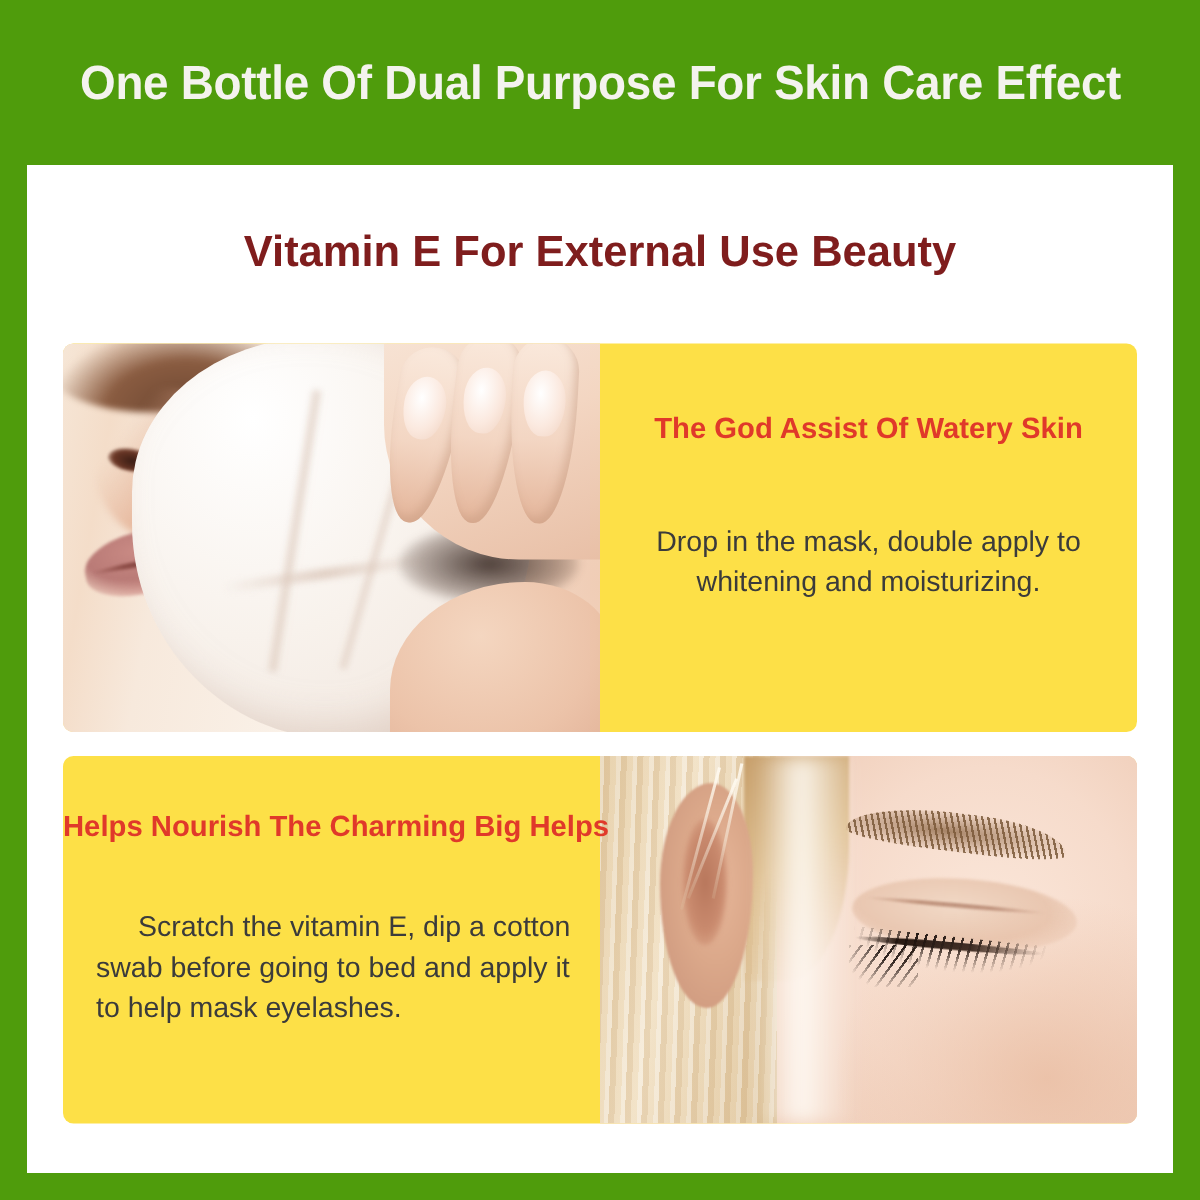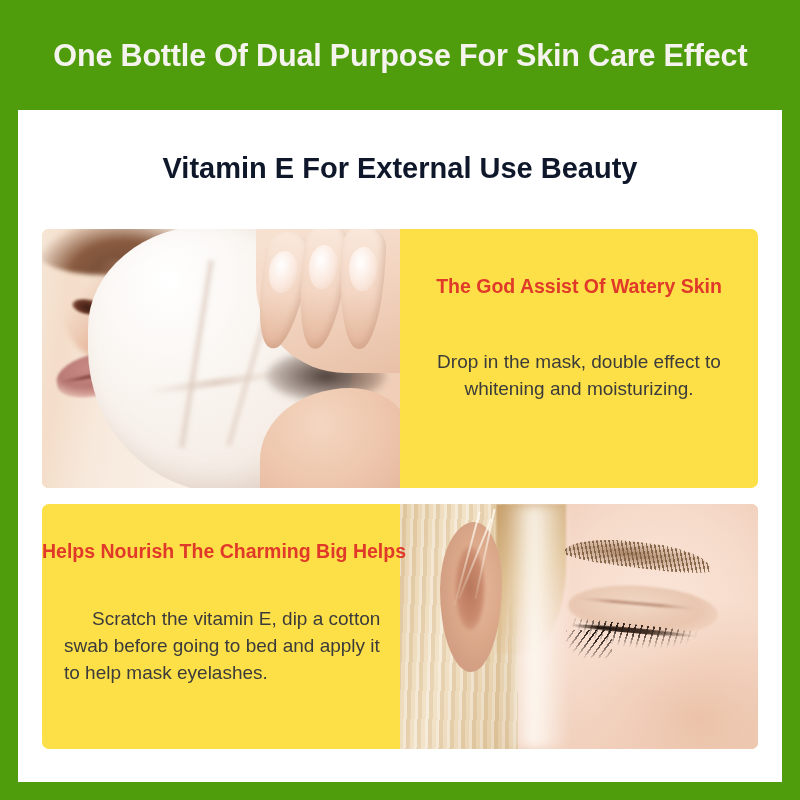--- a/index.html
+++ b/index.html
@@ -56,21 +56,21 @@
     height: 672px;
     background: #ffffff;
   }
 
   .subtitle {
     position: absolute;
     left: 0;
     top: 44px;
     width: 764px;
     text-align: center;
-    color: #0f172a;
+    color: #7f1d1d;
     font-size: 29px;
     font-weight: bold;
     line-height: 1;
     white-space: nowrap;
     font-family: "Liberation Sans", sans-serif;
   }
 
   
   .card {
     position: absolute;
@@ -443,21 +443,21 @@
             <div class="finger f1"></div>
             <div class="finger f2"></div>
             <div class="finger f3"></div>
             <div class="nail n1"></div>
             <div class="nail n2"></div>
             <div class="nail n3"></div>
           </div>
         </div>
         <div class="text-col">
           <div class="card-heading">The God Assist Of Watery Skin</div>
-          <div class="card-body">Drop in the mask, double effect to whitening and moisturizing.</div>
+          <div class="card-body">Drop in the mask, double apply to whitening and moisturizing.</div>
         </div>
       </div>
     </div>
 
     <div class="card card-bottom">
       <div class="card-inner reverse">
         <div class="photo">
           <div class="ph-eye">
             <div class="hair"></div>
             <div class="hair2"></div>

